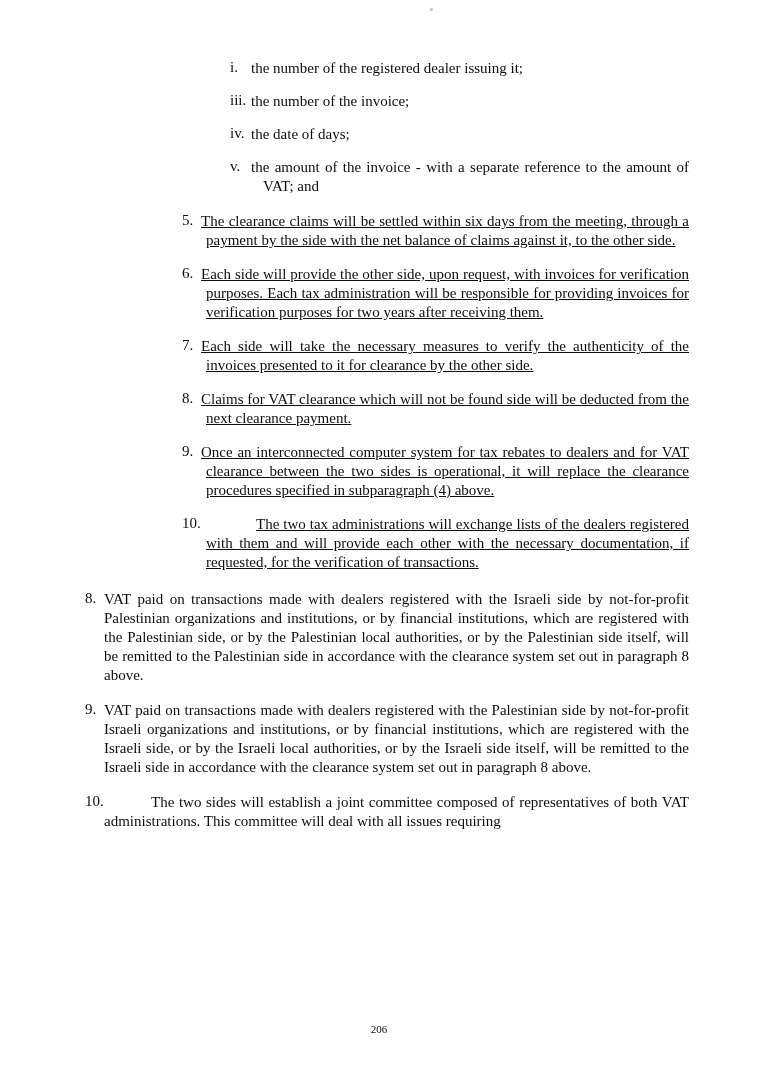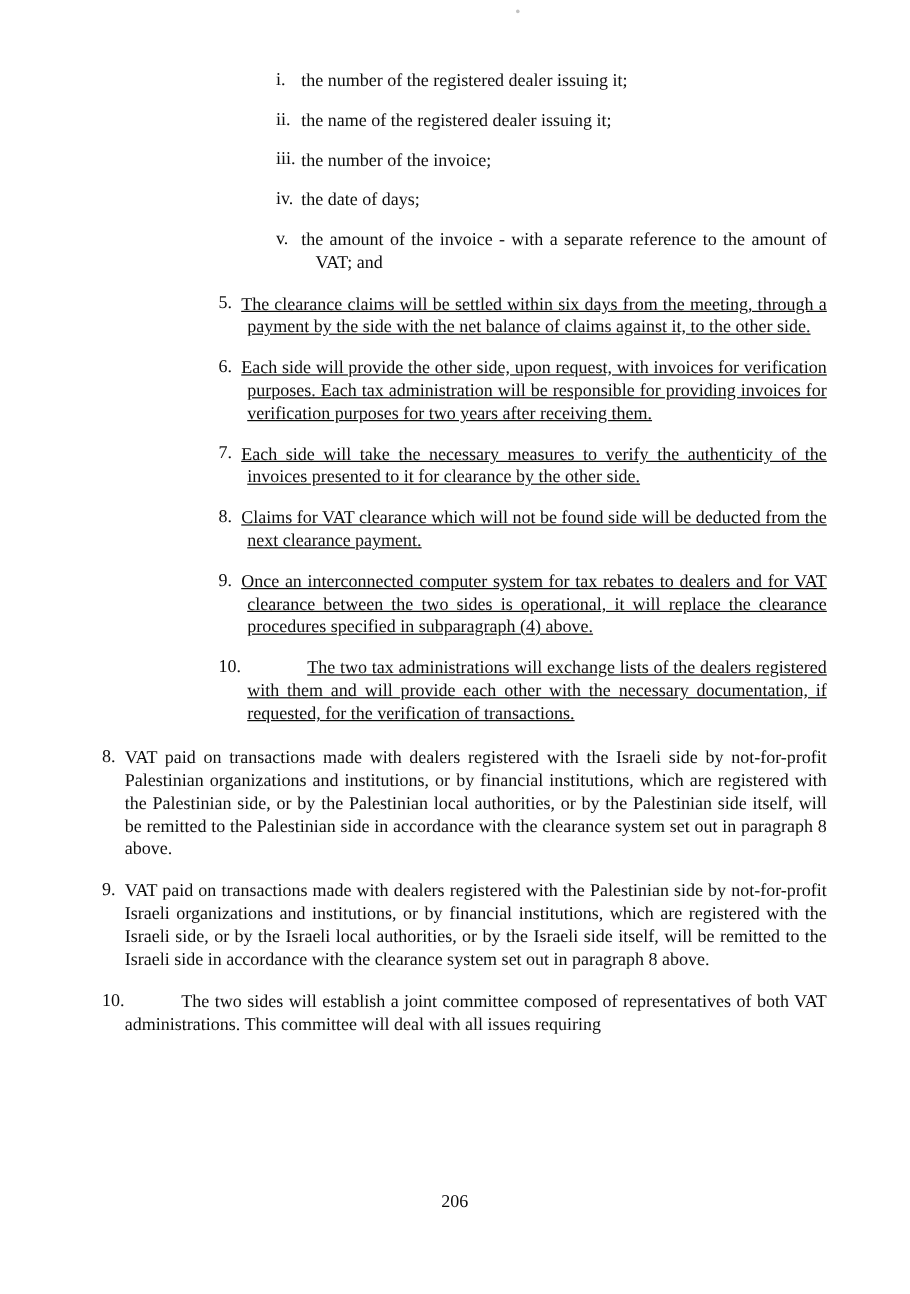--- a/index.html
+++ b/index.html
@@ -64,40 +64,36 @@
   .main { margin-top: 16px; }
   .main .label { width: 18px; }
   .main .text { padding-left: 0; text-indent: 0; }
   .main .item { margin-bottom: 14px; }
   .main .item.tabbed .text { text-indent: 47px; }
 
   .page-number {
     position: absolute;
     left: 0;
     right: 0;
-    bottom: 66px;
+    bottom: 39px;
     text-align: center;
-    font-size: 15px;
+    font-size: 11px;
     line-height: 19px;
   }
 </style>
 </head>
 <body>
 
 <div class="page">
   <span class="artifact"></span>
 
   <div class="list roman">
     <div class="item">
       <span class="label">i.</span>
       <p class="text">the number of the registered dealer issuing it;</p>
-    </div>
-    <div class="item">
-      <span class="label">ii.</span>
-      <p class="text">the name of the registered dealer issuing it;</p>
     </div>
     <div class="item">
       <span class="label">iii.</span>
       <p class="text">the number of the invoice;</p>
     </div>
     <div class="item">
       <span class="label">iv.</span>
       <p class="text">the date of days;</p>
     </div>
     <div class="item">

